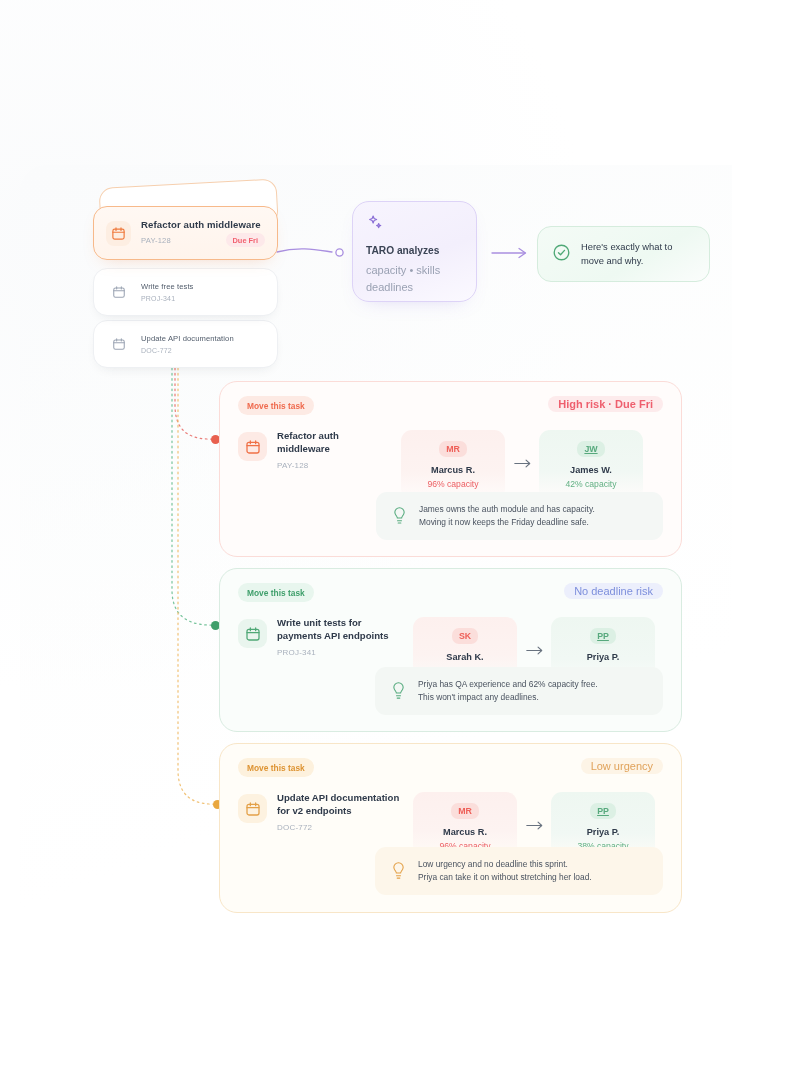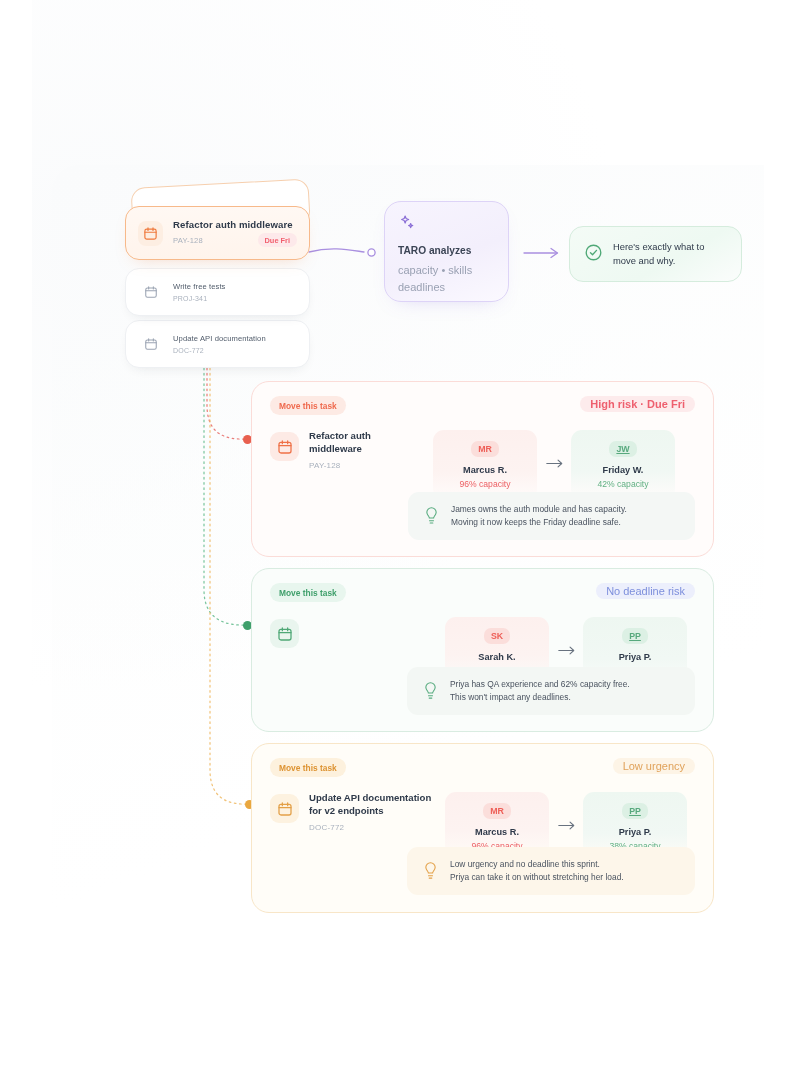--- a/index.html
+++ b/index.html
@@ -9,21 +9,20 @@
     font-family: "Liberation Sans", sans-serif;
     -webkit-font-smoothing: antialiased;
   }
   #stage {
     position: relative;
     width: 732px; height: 1081px;
     overflow: hidden;
     background:
       radial-gradient(120% 70% at 8% 22%, #fafbfc 0%, rgba(250,251,252,0) 60%),
       linear-gradient(180deg,#ffffff 0%,#ffffff 100%);
-    margin-left: 32px;
   }
   .faintpanel{
     position:absolute; left:20px; top:165px; width:760px; height:790px;
     border-radius:26px;
     background:linear-gradient(160deg,#fafbfc 0%,rgba(252,253,253,0.55) 38%,rgba(255,255,255,0) 70%);
     pointer-events:none;
   }
 
   
   svg.wires { position:absolute; left:0; top:0; width:800px; height:1081px; overflow:visible; }
@@ -283,21 +282,21 @@
           <div class="pcap bad">96% capacity</div>
         </div>
         <div class="arrow">
           <svg width="17" height="11" viewBox="0 0 22 12" fill="none" stroke="#68727f" stroke-width="1.4" stroke-linecap="round" stroke-linejoin="round">
             <path d="M1 6h19"></path>
               <path d="M15.6 1.6L20.4 6l-4.8 4.4"></path>
           </svg>
         </div>
         <div class="person to">
           <span class="avatar cool">JW</span>
-          <div class="pname">Friday W.</div>
+          <div class="pname">James W.</div>
           <div class="pcap good">42% capacity</div>
         </div>
       </div>
     </div>
     <div class="reason">
       <span style="flex:0 0 auto;">
         <svg width="15" height="19" viewBox="0 0 18 22" fill="none" stroke="#56ab7e" stroke-width="1.3" stroke-linecap="round" stroke-linejoin="round">
           <path d="M9 1.6c-3.1 0-5.6 2.5-5.6 5.6 0 2.2 1.2 3.6 2.1 4.7.6.7.9 1.3.9 2.1h5.2c0-.8.3-1.4.9-2.1.9-1.1 2.1-2.5 2.1-4.7C14.6 4.1 12.1 1.6 9 1.6z"></path>
           <path d="M6.6 17.2h4.8M7.4 20.1h3.2"></path>
         </svg>
@@ -315,20 +314,24 @@
       <span class="riskpill">No deadline risk</span>
     </div>
     <div class="rec-body">
       <div class="task" style="width:175px">
         <div class="task-ic">
           <svg width="16" height="16" viewBox="0 0 24 24" fill="none" stroke="#4fa876" stroke-width="1.9" stroke-linecap="round" stroke-linejoin="round">
             <rect x="3" y="5" width="18" height="16" rx="3"></rect>
               <path d="M3 10h18M8 3v4M16 3v4"></path>
           </svg>
         </div>
+        <div>
+          <div class="task-t" style="max-width:122px">Write unit tests for payments API endpoints</div>
+          <div class="task-id">PROJ-341</div>
+        </div>
       </div>
       <div class="transfer">
         <div class="person from">
           <span class="avatar warm">SK</span>
           <div class="pname">Sarah K.</div>
           <div class="pcap bad">84% capacity</div>
         </div>
         <div class="arrow">
           <svg width="17" height="11" viewBox="0 0 22 12" fill="none" stroke="#68727f" stroke-width="1.4" stroke-linecap="round" stroke-linejoin="round">
             <path d="M1 6h19"></path>

